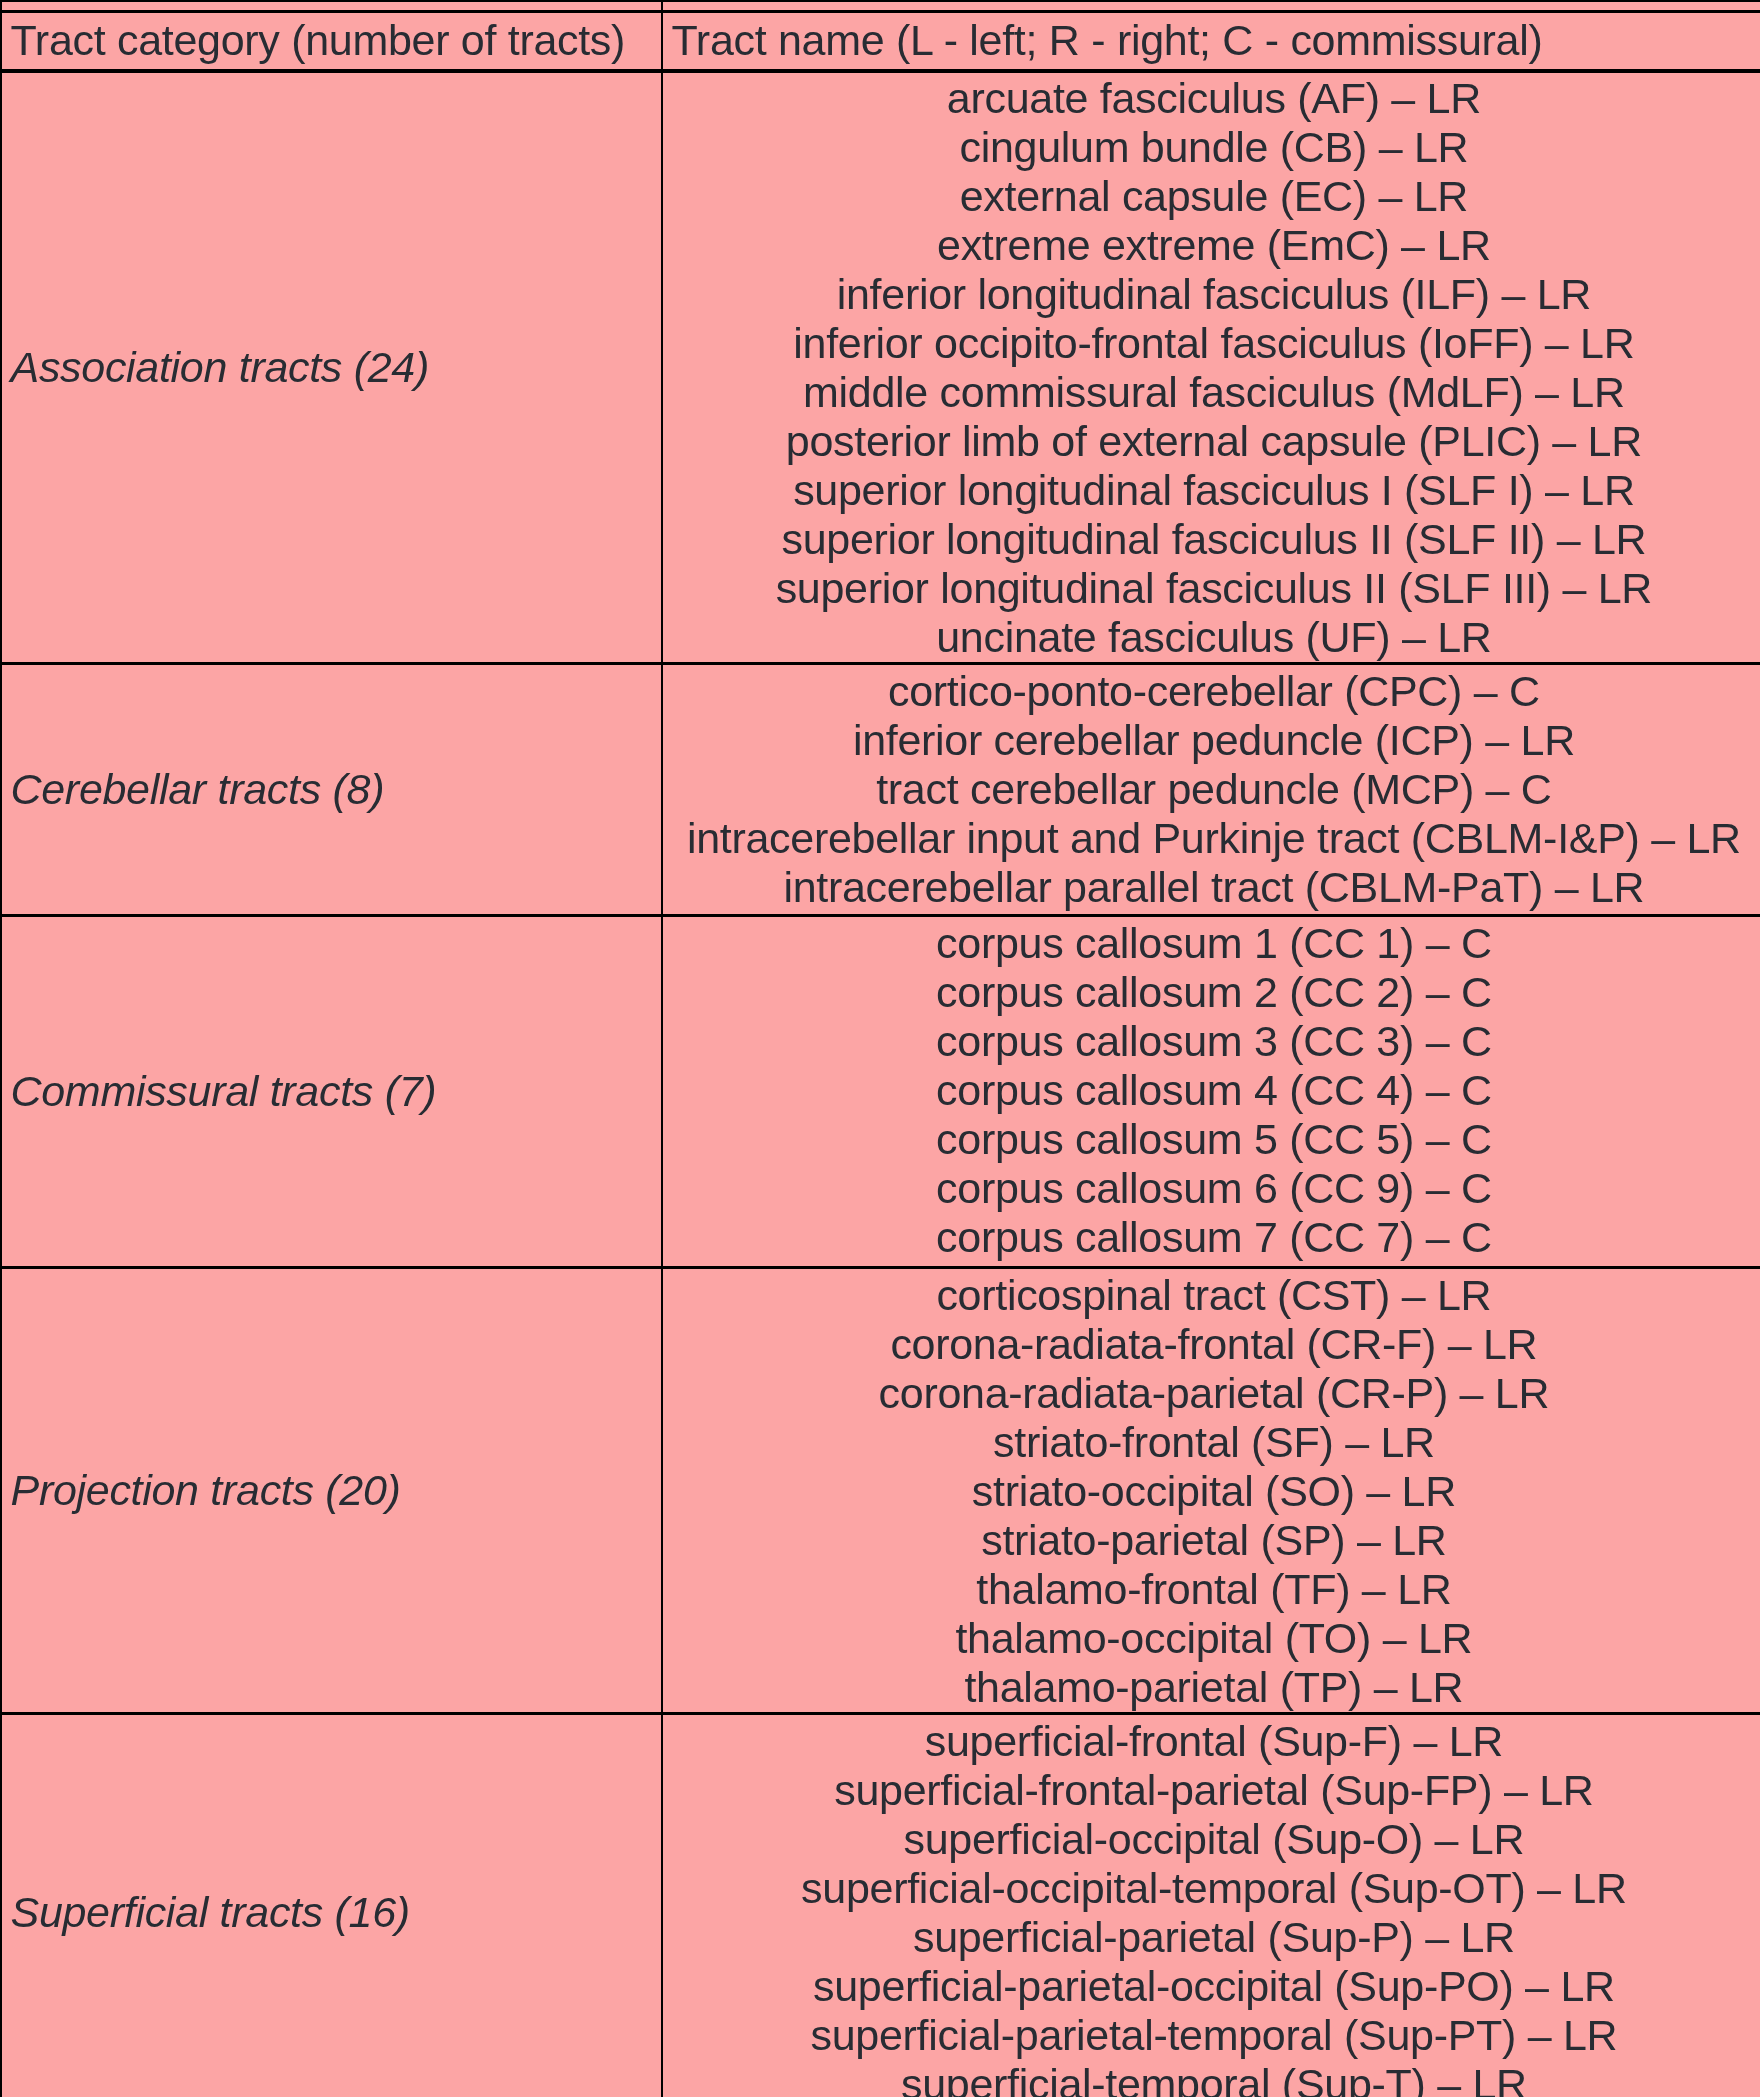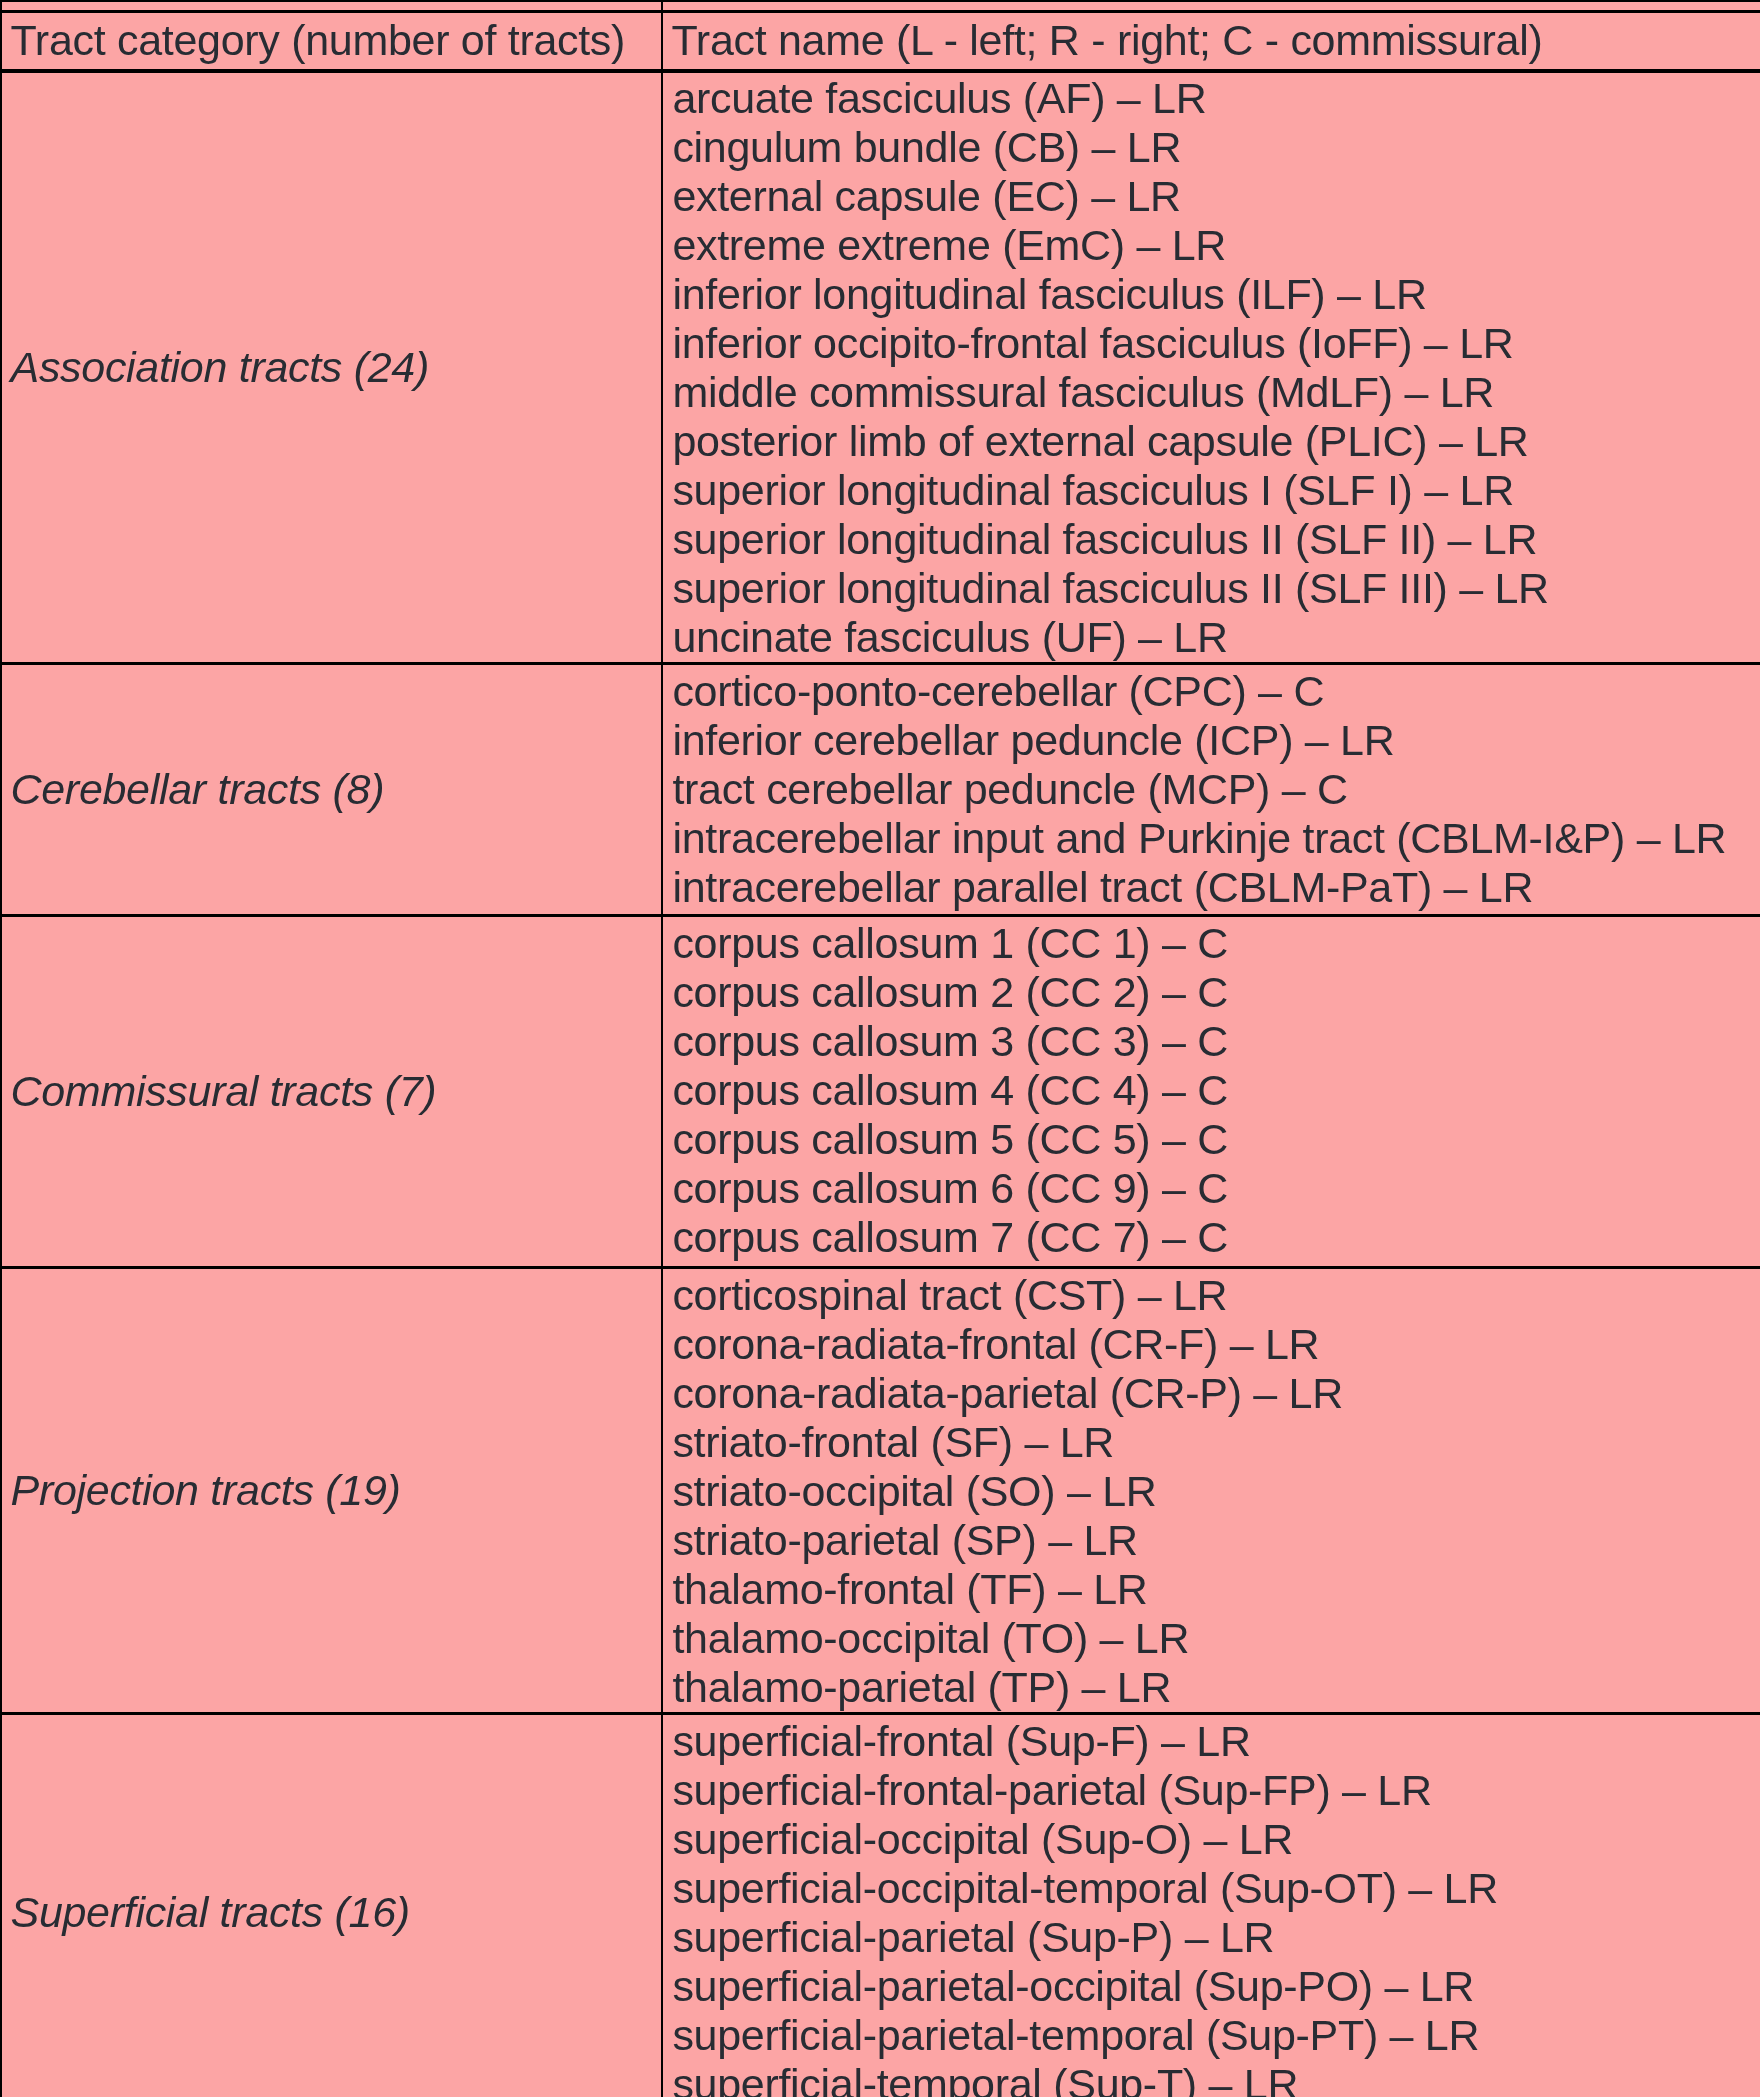--- a/index.html
+++ b/index.html
@@ -56,20 +56,21 @@
     white-space: nowrap;
     font-style: italic;
   }
   td.names {
     vertical-align: top;
     padding: 1.9px 5.6px 0 9.4px;
   }
   .line {
     line-height: 49px;
     white-space: nowrap;
+    text-align: center;
   }
 
   tr.r-association td { height: 580px; }
   tr.r-cerebellar  td { height: 247px; }
   tr.r-commissural td { height: 347px; }
   tr.r-projection  td { height: 440px; }
   tr.r-superficial td { height: 393px; }
 </style>
 </head>
 <body>
@@ -123,21 +124,21 @@
         <div class="line">corpus callosum 1 (CC 1) – C</div>
         <div class="line">corpus callosum 2 (CC 2) – C</div>
         <div class="line">corpus callosum 3 (CC 3) – C</div>
         <div class="line">corpus callosum 4 (CC 4) – C</div>
         <div class="line">corpus callosum 5 (CC 5) – C</div>
         <div class="line">corpus callosum 6 (CC 9) – C</div>
         <div class="line">corpus callosum 7 (CC 7) – C</div>
       </td>
     </tr>
     <tr class="r-projection">
-      <td class="cat">Projection tracts (19)</td>
+      <td class="cat">Projection tracts (20)</td>
       <td class="names">
         <div class="line">corticospinal tract (CST) – LR</div>
         <div class="line">corona-radiata-frontal (CR-F) – LR</div>
         <div class="line">corona-radiata-parietal (CR-P) – LR</div>
         <div class="line">striato-frontal (SF) – LR</div>
         <div class="line">striato-occipital (SO) – LR</div>
         <div class="line">striato-parietal (SP) – LR</div>
         <div class="line">thalamo-frontal (TF) – LR</div>
         <div class="line">thalamo-occipital (TO) – LR</div>
         <div class="line">thalamo-parietal (TP) – LR</div>

